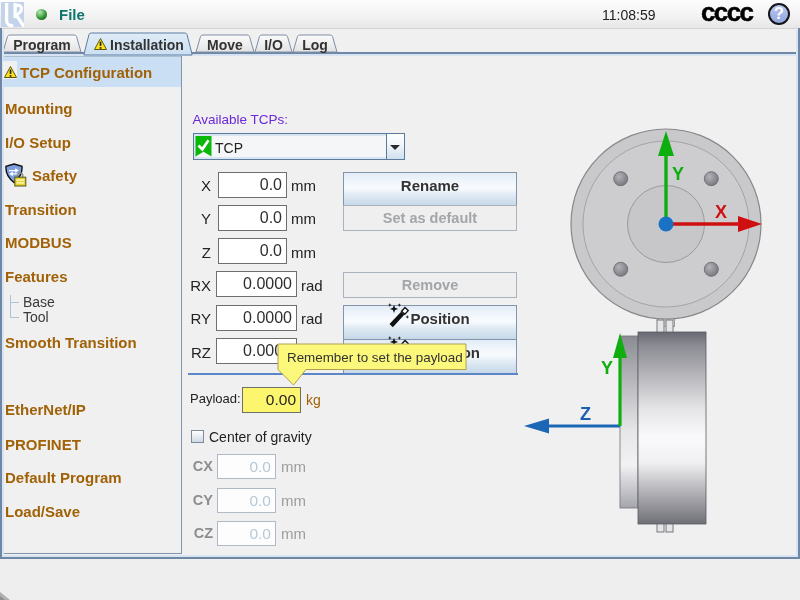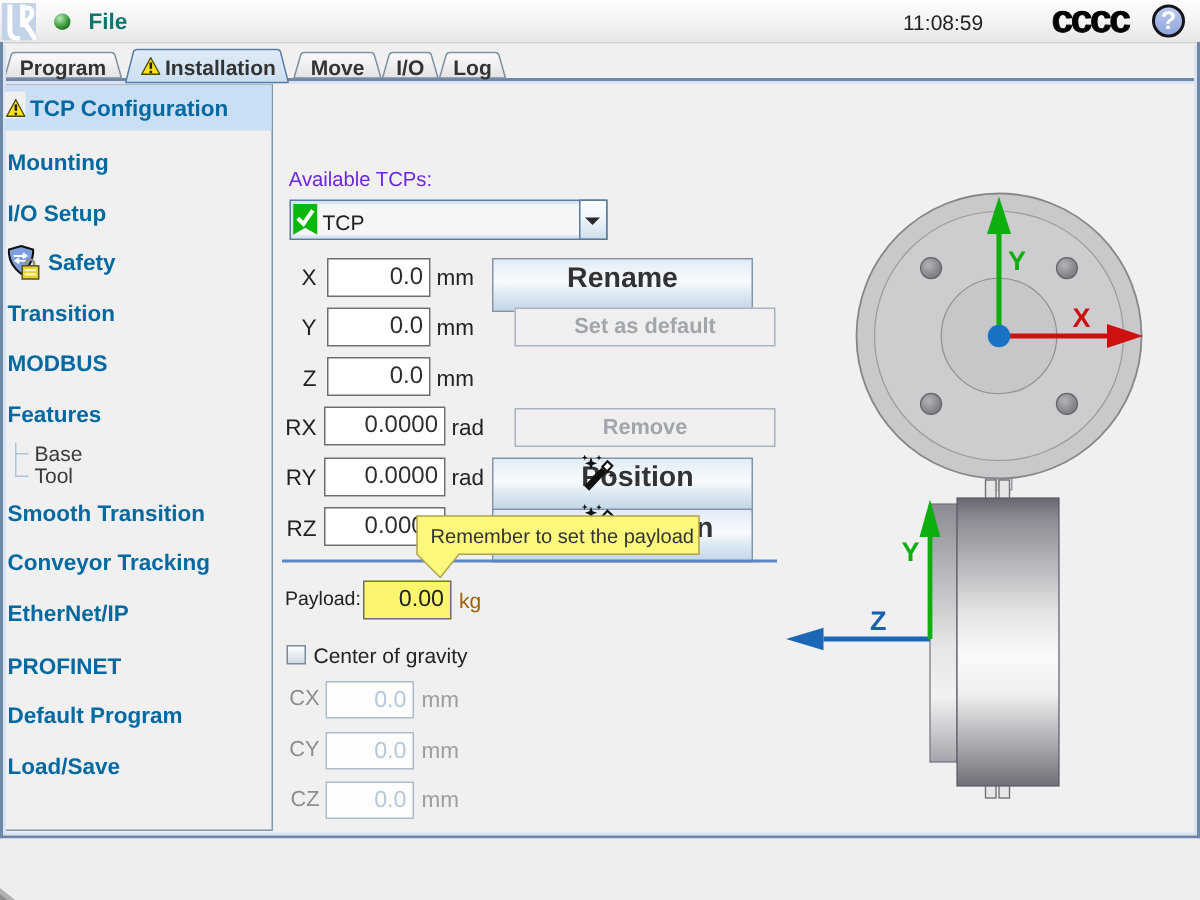--- a/index.html
+++ b/index.html
@@ -9,34 +9,34 @@
 #page { position:relative; width:800px; height:600px; }
 
 #menubar { position:absolute; left:0; top:0; width:800px; height:29px;
   background:linear-gradient(180deg,#fdfdfd 0%,#f3f3f3 55%,#e7e7e7 100%);
   border-bottom:1px solid #d2d2d2; }
 .mtext { position:absolute; color:#0f766e; }
 
 #tabsvg { position:absolute; left:0; top:26px; }
 .tablbl { position:absolute; top:37px; height:16px; font-weight:bold; font-size:14px; color:#333; }
 
-.side { position:absolute; font-weight:bold; font-size:15px; color:#0369a1; white-space:nowrap; }
+.side { position:absolute; font-weight:bold; font-size:15px; color:#a16207; white-space:nowrap; }
 .sidesub { position:absolute; font-size:14px; color:#3a3a3a; white-space:nowrap; }
 
 .fld { position:absolute; background:#fff; border:1px solid #6e6e6e;
   font-size:16px; color:#2e2e2e; text-align:right; padding-right:4px; }
 .fldd { position:absolute; background:#fdfdfd; border:1px solid #b0bac6;
   font-size:15.5px; color:#b7c9d9; text-align:right; padding-right:4px; }
 .lbl { position:absolute; font-size:15px; color:#222; text-align:right; }
-.lbld { position:absolute; font-size:14.5px; color:#8d8d8d; text-align:right; }
+.lbld { position:absolute; font-size:14.5px; color:#8d8d8d; text-align:right;font-weight:bold; }
 .unit { position:absolute; font-size:15px; color:#222; }
 .unitd { position:absolute; font-size:15px; color:#9d9d9d; }
 
-.btn { position:absolute; left:328px; width:174px; height:36px;
-  border:1px solid #8295ab; text-align:center; font-weight:bold; font-size:19px;
+.btn { position:absolute; left:343px; width:174px; height:36px;
+  border:1px solid #8295ab; text-align:center; font-weight:bold; font-size:15px;
   color:#333; line-height:25px;
   background:linear-gradient(180deg,#e2ecf6 0%,#f2f7fc 30%,#f8fbfe 45%,#dfeaf3 65%,#c3d6e7 100%); }
 .btndis { position:absolute; left:343px; width:174px; height:26px;
   border:1px solid #a9b2bd; text-align:center; font-weight:bold; font-size:14.5px;
   color:#a2a6aa; line-height:25px; background:#efefef; }
 </style>
 </head>
 <body>
 <div id="page">
 <div id="menubar"></div>
@@ -124,21 +124,20 @@
 <div class="side" style="left:32px;top:167px;">Safety</div>
 <div class="side" style="left:5px;top:200.5px;">Transition</div>
 <div class="side" style="left:5px;top:234px;text-align:center;">MODBUS</div>
 <div class="side" style="left:5px;top:267.5px;">Features</div>
 <div class="abs" style="left:10px;top:295px;width:1px;height:22px;background:#a9c4dd;"></div>
 <div class="abs" style="left:10px;top:302px;width:9px;height:1px;background:#a9c4dd;"></div>
 <div class="abs" style="left:10px;top:316.5px;width:9px;height:1px;background:#a9c4dd;"></div>
 <div class="sidesub" style="left:23px;top:294px;">Base</div>
 <div class="sidesub" style="left:23px;top:308.5px;">Tool</div>
 <div class="side" style="left:5px;top:333.5px;">Smooth Transition</div>
-<div class="side" style="left:5px;top:367px;">Conveyor Tracking</div>
 <div class="side" style="left:5px;top:400.5px;">EtherNet/IP</div>
 <div class="side" style="left:5px;top:435.5px;">PROFINET</div>
 <div class="side" style="left:5px;top:469px;">Default Program</div>
 <div class="side" style="left:5px;top:503px;">Load/Save</div>
 
 <div class="abs" style="left:192.5px;top:111.5px;font-size:13.5px;color:#6d28d9;">Available TCPs:</div>
 
 <div class="abs" style="left:193px;top:133px;width:212px;height:27px;background:#f5f6f7;
  border:1.5px solid #5b7b9c;box-shadow:inset 0 0 0 2px #d8e5f2;"></div>
 <svg class="abs" style="left:195px;top:136px" width="17" height="21" viewBox="0 0 17 21">

